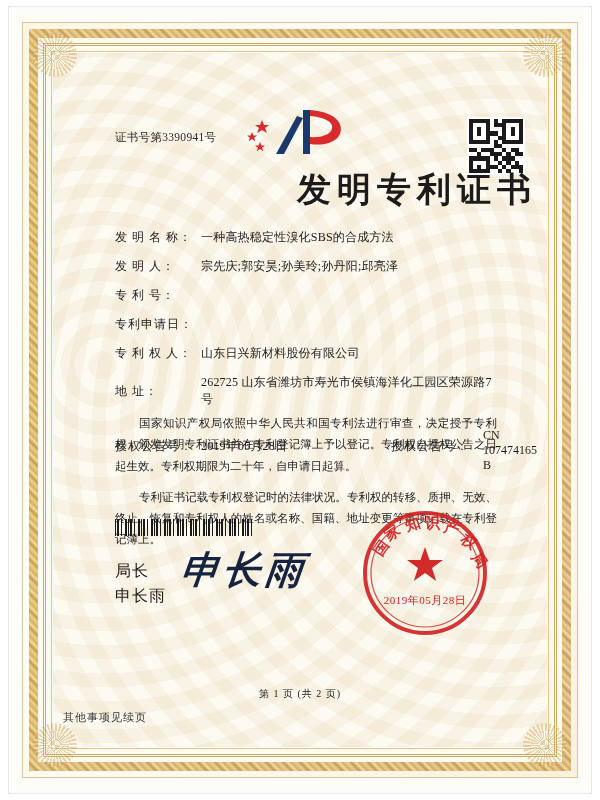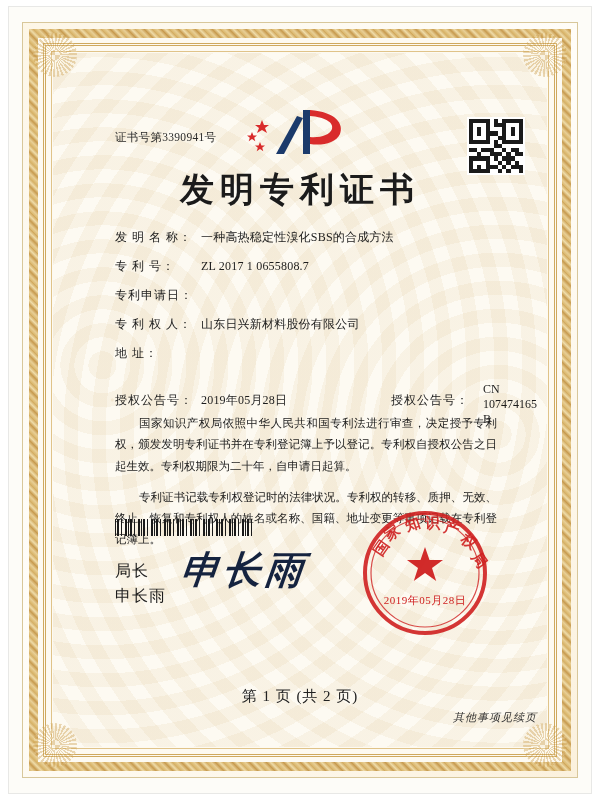--- a/index.html
+++ b/index.html
@@ -131,21 +131,21 @@
     left: 0; right: 0; top: 36px;
     height: 58px;
     display: flex;
     align-items: center;
     justify-content: center;
   }
 
   .title {
     position: absolute;
     left: 0; right: 0; top: 100px;
-    text-align: center;
+    text-align: right;
     font-family: "Liberation Serif", serif;
     font-size: 34px;
     font-weight: bold;
     letter-spacing: 6px;
     color: #1b1b1b;
   }
 
   
   .fields {
     position: absolute;
@@ -241,35 +241,34 @@
     top: 86px;
     font-size: 11px;
     letter-spacing: .5px;
   }
 
   .page-no {
     position: absolute;
     left: 0; right: 0; top: 620px;
     text-align: center;
     font-family: "Liberation Serif", serif;
-    font-size: 15px;
+    font-size: 10px;
     color: #222;
     letter-spacing: 1px;
   }
 
   .footnote {
     position: absolute;
     left: 0; right: 0;
     bottom: 12px;
-    text-align: right;
+    text-align: left;
     font-family: "Liberation Serif", serif;
     font-size: 11px;
     color: #333;
     letter-spacing: 1px;
-    font-style: italic;
   }
 </style>
 </head>
 <body>
 
 <div class="page">
   <div class="scan-edge"></div>
 
   <div class="cert">
     <div class="band-outer"></div>
@@ -473,32 +472,36 @@
       </div>
 
       <div class="title">发明专利证书</div>
 
       <div class="fields">
         <div class="row">
           <div class="lbl">发 明 名 称：</div>
           <div class="val">一种高热稳定性溴化SBS的合成方法</div>
         </div>
         <div class="row">
+          <div class="lbl">发 明 人：</div>
+          <div class="val">宗先庆;郭安昊;孙美玲;孙丹阳;邱亮泽</div>
+        </div>
+        <div class="row">
           <div class="lbl">专 利 号：</div>
-          <div class="val">ZL 2017 1 0655808.7</div>
         </div>
         <div class="row">
           <div class="lbl">专利申请日：</div>
         </div>
         <div class="row">
           <div class="lbl">专 利 权 人：</div>
           <div class="val">山东日兴新材料股份有限公司</div>
         </div>
         <div class="row">
           <div class="lbl">地 址：</div>
+          <div class="val">262725 山东省潍坊市寿光市侯镇海洋化工园区荣源路7号</div>
         </div>
         <div class="row split">
           <div class="lbl">授权公告号：</div>
           <div class="val">2019年05月28日</div>
           <div class="lbl2">授权公告号：</div>
           <div class="val2">CN 107474165 B</div>
         </div>
       </div>
 
       <div class="paras">

